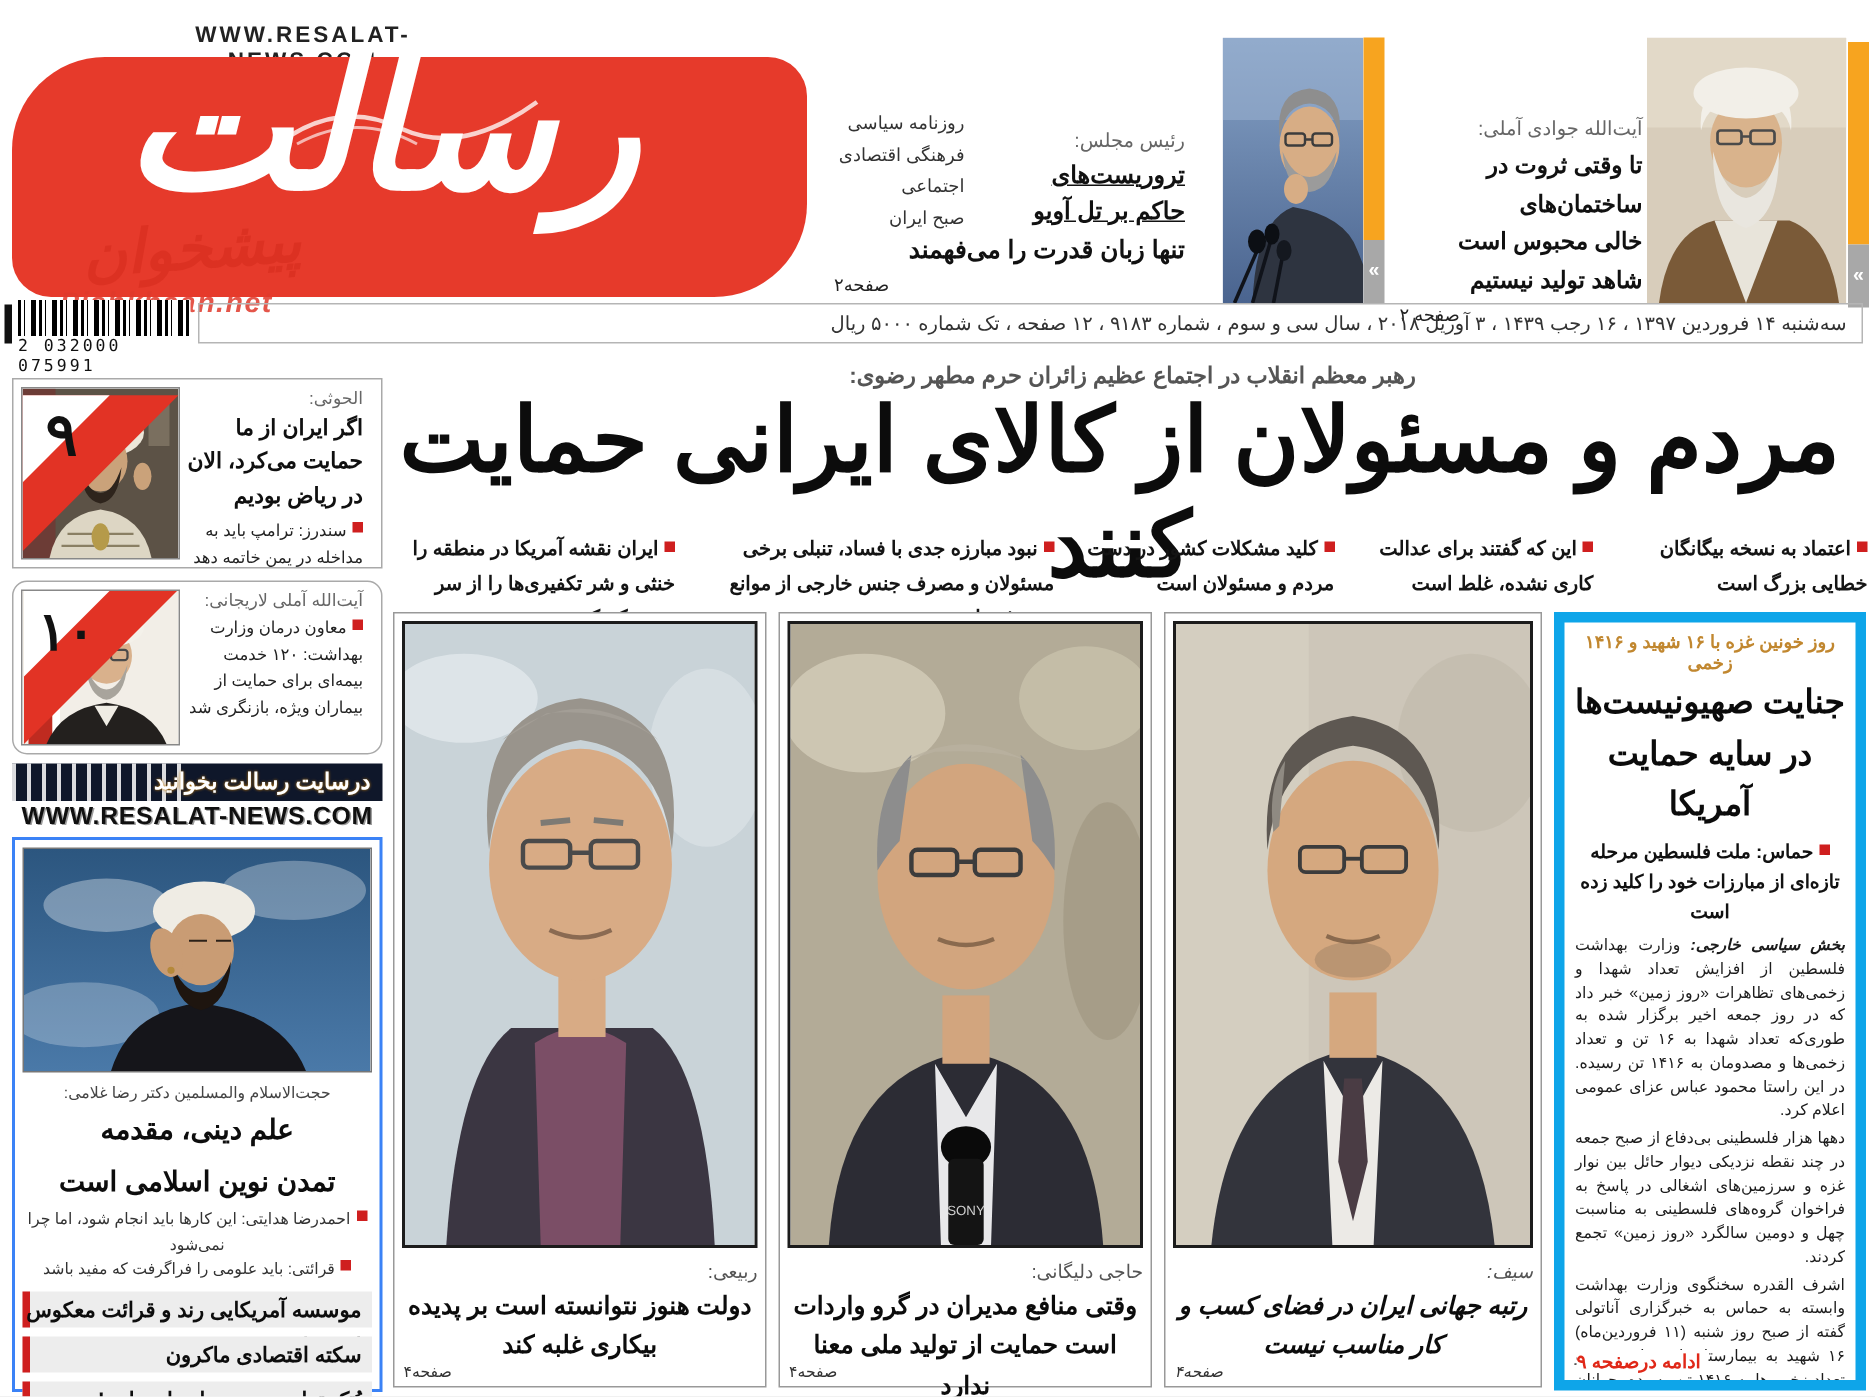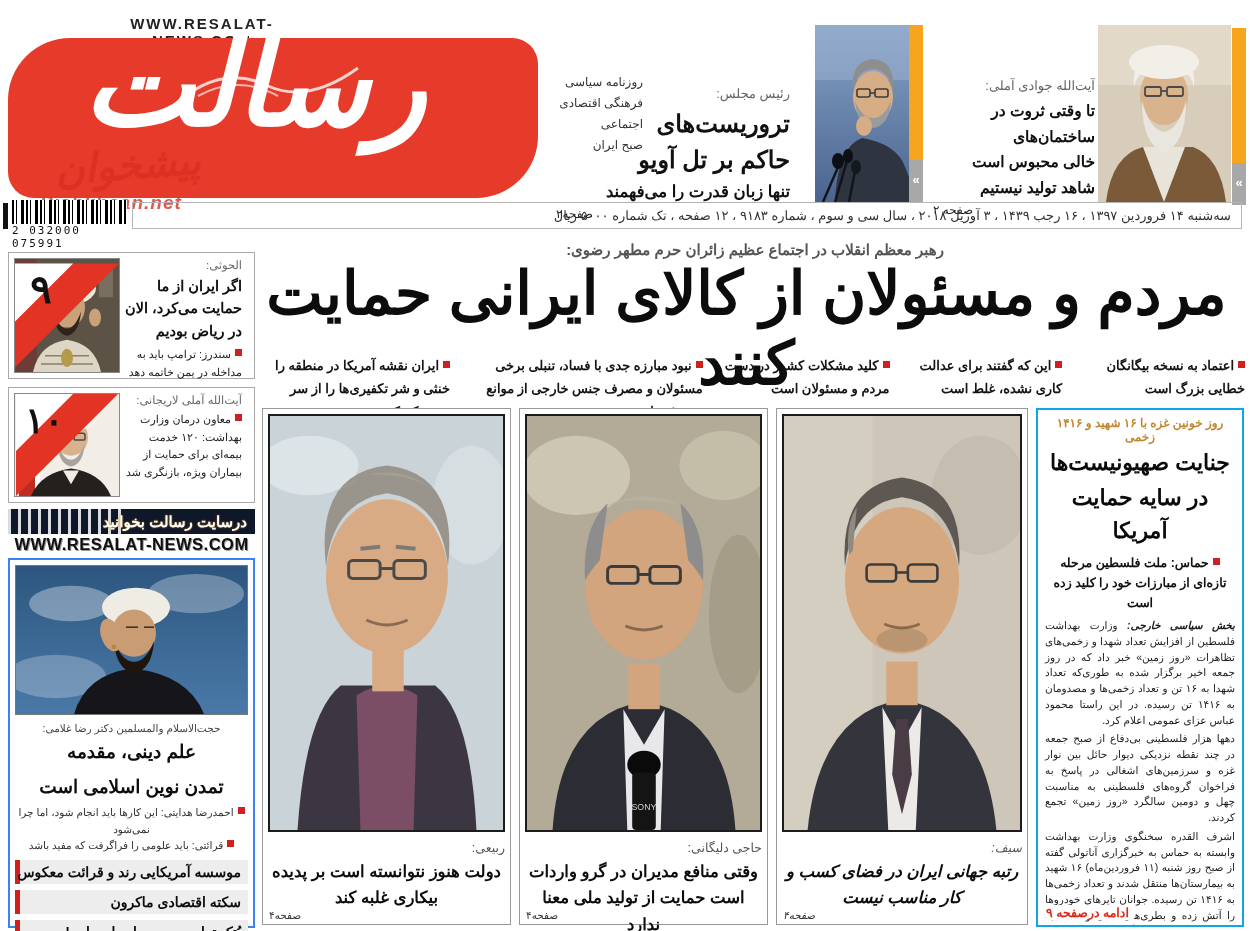--- a/index.html
+++ b/index.html
@@ -13,21 +13,21 @@
   .logo-callig{position:absolute;right:18px;top:-34px;width:100%;text-align:center;
                font-family:"DejaVu Serif",serif;font-weight:bold;font-style:italic;
                font-size:118px;color:#fff;line-height:160px;letter-spacing:-4px;}
   .logo-ornament{position:absolute;left:150px;top:18px;width:210px;height:70px;opacity:.9;}
   .wm-fa{left:55px;top:142px;font-size:40px;font-weight:800;font-style:italic;color:#d92f20;opacity:.75;transform:rotate(-4deg);}
   .wm-en{left:40px;top:192px;font-size:19px;font-weight:800;font-style:italic;color:#e0392b;opacity:.85;letter-spacing:1px;}
   .tagline{left:543px;top:72px;width:100px;text-align:right;font-size:12px;color:#333;line-height:1.75;}
   .story-kicker{font-size:13px;color:#666;margin-bottom:5px;}
   .story-page{font-size:12px;color:#222;text-align:left;margin-top:3px;}
   .majles{left:556px;top:86px;width:234px;text-align:right;}
-  .majles .l1,.majles .l2{font-size:24px;font-weight:800;line-height:1.5;}
+  .majles .l1,.majles .l2{font-size:16px;font-weight:800;line-height:1.5;text-decoration:underline;}
   .majles .l3{font-size:16.5px;font-weight:800;line-height:1.6;}
   .javadi{left:933px;top:78px;width:162px;text-align:right;}
   .javadi .l1,.javadi .l2,.javadi .l3{font-size:15.5px;font-weight:800;line-height:1.65;}
   .photo{overflow:hidden;}
   .photo svg{display:block;width:100%;height:100%;}
   .ph-majles{left:815px;top:25px;width:94px;height:177px;}
   .ph-javadi{left:1098px;top:25px;width:133px;height:177px;}
   .obar{background:#f7a41f;width:14px;}
   .qbar{background:#a8a8a8;width:14px;color:#fff;font-size:13px;text-align:center;line-height:40px;font-weight:700;}
   
@@ -41,21 +41,21 @@
   .lead-kicker{left:265px;top:241px;width:980px;text-align:center;font-size:15px;font-weight:600;color:#555;}
   .lead-headline{left:248px;top:258px;width:997px;text-align:center;font-size:60px;font-weight:800;color:#0c0c0c;letter-spacing:-1px;}
   .lead-bullets{left:262px;top:355px;width:983px;display:flex;justify-content:space-between;}
   .lb{font-size:13px;font-weight:800;line-height:1.75;text-align:right;color:#141414;}
   .lb1{width:178px;}.lb2{width:168px;}.lb3{width:182px;}.lb4{width:248px;}.lb5{width:188px;}
   .sq{display:inline-block;width:7px;height:7px;background:#cf1f1f;margin-left:4px;vertical-align:2px;}
   .lb-page{display:block;text-align:left;font-size:11px;font-weight:400;color:#333;}
   
   .sbox{left:8px;width:247px;border:1px solid #a9a9a9;box-sizing:border-box;background:#fff;}
   .boxA{top:252px;height:127px;}
-  .boxB{top:387px;height:116px;}
+  .boxB{top:387px;height:116px;border-radius:10px;}
   .sbox .inner{display:flex;height:100%;padding:5px;box-sizing:border-box;}
   .sbox .pwrap{position:relative;flex:0 0 104px;border:1px solid #888;}
   .sbox .txt{flex:1;text-align:right;padding-right:7px;}
   .sb-kicker{font-size:11.5px;color:#666;margin-bottom:3px;}
   .sb-head{font-size:14.5px;font-weight:800;line-height:1.55;color:#101010;}
   .sb-sub{font-size:11px;color:#222;line-height:1.6;margin-top:4px;}
   .cornerNum{position:absolute;left:0;top:0;width:34px;height:34px;}
   .banner{left:8px;top:509px;width:247px;height:25px;background:#0f172a;}
   .banner .stripes{position:absolute;left:0;top:0;width:115px;height:100%;
      background:repeating-linear-gradient(90deg,rgba(255,255,255,.85) 0 3px,transparent 3px 10px);}
@@ -75,21 +75,21 @@
   
   .mcol{top:408px;height:517px;border:1px solid #999;box-sizing:border-box;padding:5px;background:#fff;}
   .mc1{left:262px;width:249px;}
   .mc2{left:519px;width:249px;}
   .mc3{left:776px;width:252px;font-style:italic;}
   .mcol .mphoto{border:2px solid #1c1c1c;height:418px;box-sizing:border-box;}
   .m-kicker{text-align:right;font-size:12.5px;color:#555;margin-top:8px;}
   .m-head{text-align:center;font-size:16.5px;font-weight:800;line-height:1.6;margin-top:3px;color:#0c0c0c;}
   .m-page{position:absolute;left:6px;bottom:3px;font-size:10.5px;color:#333;}
   
-  .gaza{left:1036px;top:408px;width:208px;height:519px;border:2px solid #0ea5e9;box-sizing:border-box;
+  .gaza{left:1036px;top:408px;width:208px;height:519px;border:7px solid #0ea5e9;box-sizing:border-box;
         padding:6px 7px;text-align:justify;background:#fff;overflow:hidden;}
   .g-kicker{text-align:center;font-size:12px;font-weight:700;color:#c1872f;}
   .g-head{text-align:center;font-size:22px;font-weight:800;line-height:1.5;color:#0b0b0b;margin-top:2px;}
   .g-bullet{text-align:center;font-size:12.5px;font-weight:800;line-height:1.6;margin:6px 0 5px;}
   .g-body p{margin:0 0 3px;font-size:10.5px;line-height:1.5;color:#1c1c1c;}
   .g-lead{font-weight:800;font-style:italic;}
   .g-more{position:absolute;left:8px;bottom:5px;font-size:12.5px;font-weight:800;color:#e02818;background:#fff;padding-right:5px;}
 </style>
 </head>
 <body>

